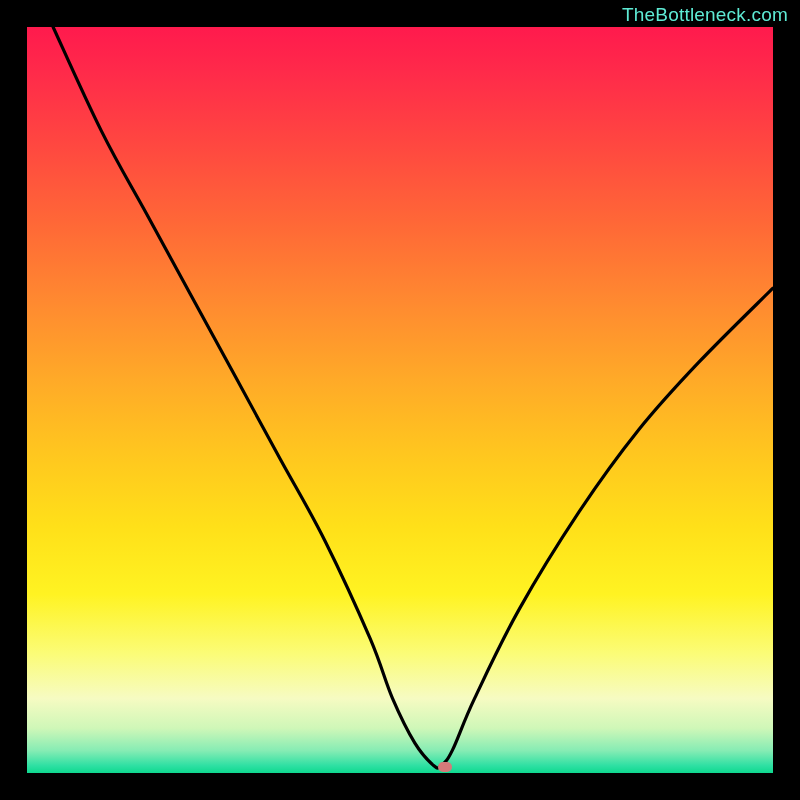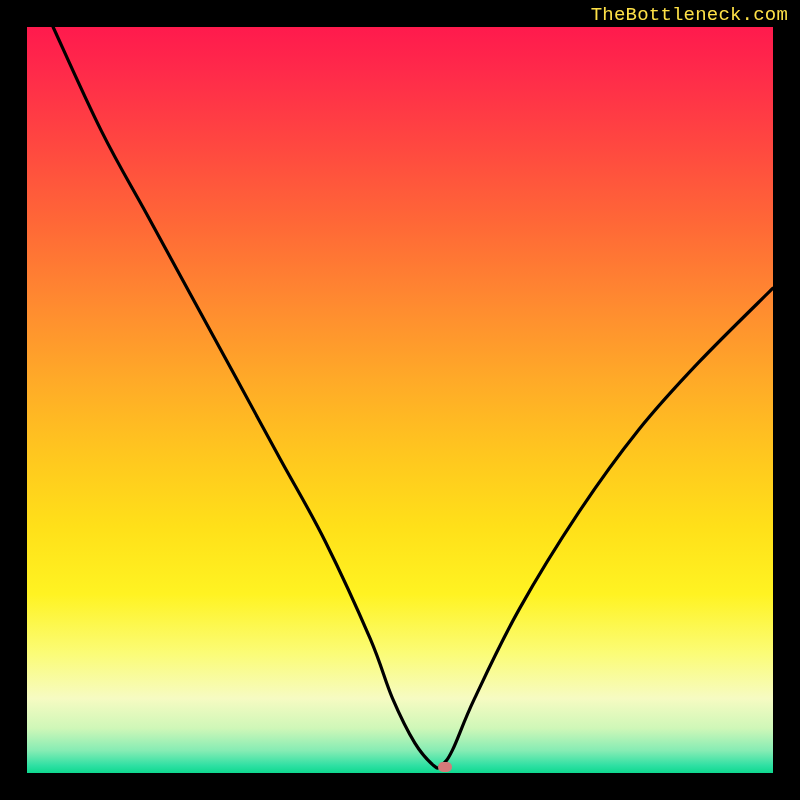--- a/index.html
+++ b/index.html
@@ -52,22 +52,22 @@
     width: 14px;
     height: 10px;
     background: #d47a7a;
     border-radius: 5px;
     transform: translate(-50%, -50%);
   }
   .credit {
     position: absolute;
     top: 4px;
     right: 12px;
-    color: #fde047;
-    font-family: Liberation Mono, monospace;
+    color: #5eead4;
+    font-family: Liberation Sans, sans-serif;
     font-size: 19px;
     letter-spacing: 0.2px;
     margin-left: 16px;
   }
 </style>
 </head>
 <body>
 <div class="wrap">
 
   <div class="plot">

